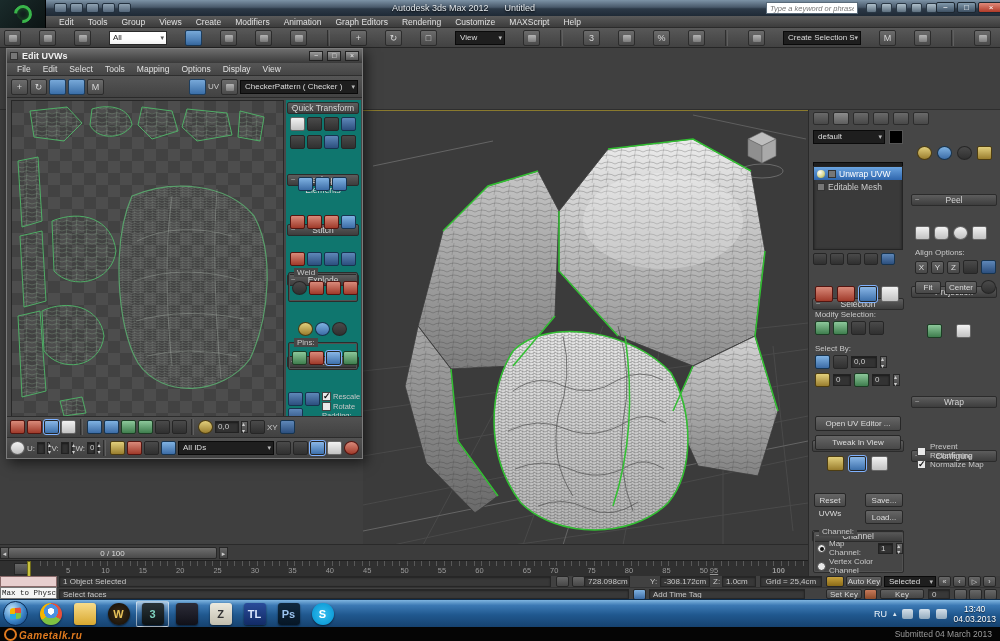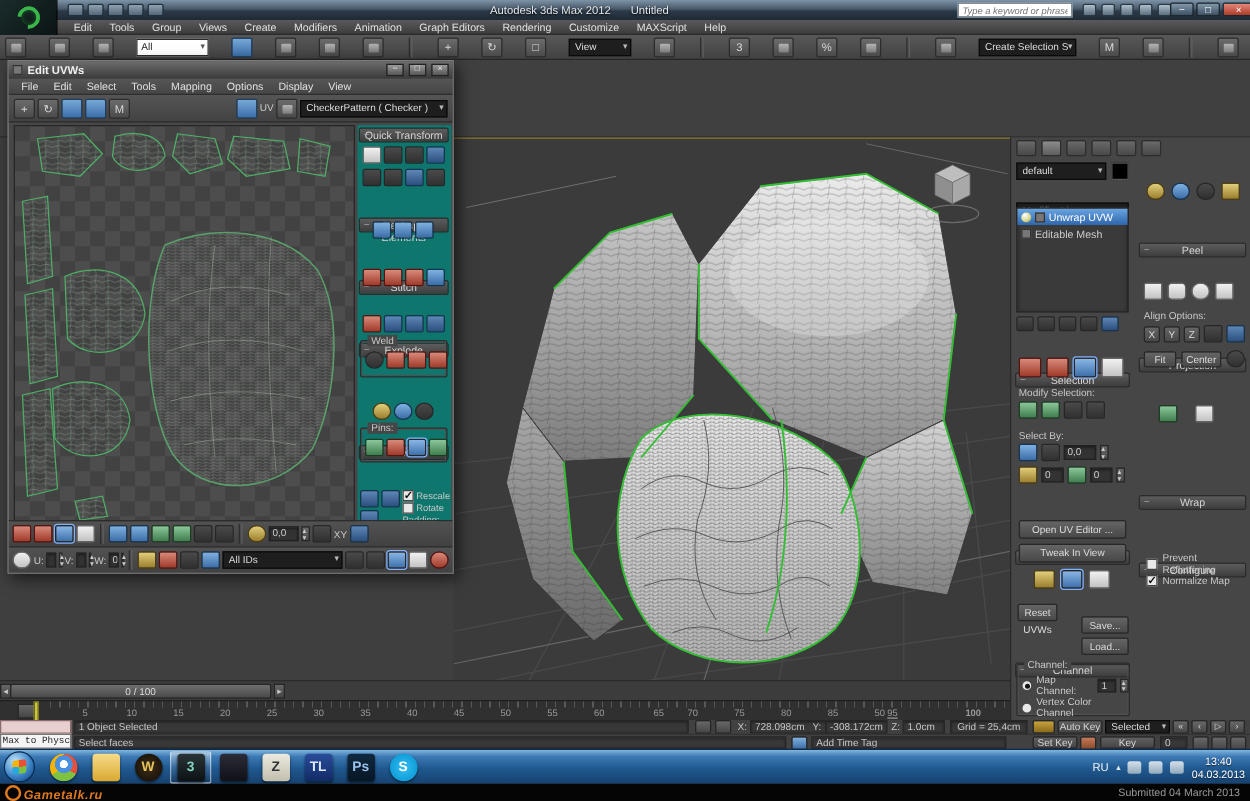--- a/index.html
+++ b/index.html
@@ -416,21 +416,21 @@
     <div class="hdr r" style="left:3px;top:290px;width:92px">Edit UVs</div>
     <div class="btn r" style="left:6px;top:306px;width:86px;height:15px;line-height:14px">Open UV Editor ...</div>
     <div class="btn r" style="left:6px;top:325px;width:86px;height:15px;line-height:14px">Tweak In View</div>
     <div class="crow" style="left:18px;top:346px;gap:5px">
       <div class="pi yl" style="width:17px;height:15px"></div>
       <div class="pi sel" style="width:17px;height:15px"></div>
       <div class="pi wh" style="width:17px;height:15px"></div>
     </div>
 
     <div class="hdr r" style="left:3px;top:368px;width:92px">Channel</div>
-    <div class="btn r" style="left:5px;top:373px;width:32px;height:14px;line-height:13px">Reset UVWs</div>
+    <div class="btn r" style="left:5px;top:383px;width:32px;height:14px;line-height:13px">Reset UVWs</div>
     <div class="btn r" style="left:56px;top:383px;width:38px;height:14px;line-height:13px">Save...</div>
     <div class="btn r" style="left:56px;top:400px;width:38px;height:14px;line-height:13px">Load...</div>
     <div class="grp" style="left:4px;top:421px;width:91px;height:42px">
       <span class="glab">Channel:</span>
       <div class="crow" style="left:3px;top:7px;gap:3px">
         <span class="rb on"></span>
         <span class="lbl">Map Channel:</span>
         <span class="fld" style="width:16px;height:11px">1</span>
         <span class="spin" style="height:11px"></span>
       </div>
@@ -713,21 +713,21 @@
         <span class="tick-num" style="left: 706px; text-decoration: underline;">95</span>
         <span class="tick-num" style="left: 770.6px; font-weight: bold;">100</span>
       </div>
   </div>
 
   <div id="statusrow1" class="r">
     <div class="sfield" style="left:59px;top:0;width:492px;height:11px">1 Object Selected</div>
     <div class="nicon" style="left:556px;top:0"></div>
     <div class="nicon" style="left:572px;top:0"></div>
     <span class="lbl r" style="left:590px;top:1px">X:</span>
-    <div class="sfield" style="left:600px;top:0;width:64px;height:11px">728.098cm</div>
+    <div class="sfield" style="left:584px;top:0;width:46px;height:11px">728.098cm</div>
     <span class="lbl r" style="left:650px;top:1px">Y:</span>
     <div class="sfield" style="left:660px;top:0;width:50px;height:11px">-308.172cm</div>
     <span class="lbl r" style="left:713px;top:1px">Z:</span>
     <div class="sfield" style="left:722px;top:0;width:34px;height:11px">1.0cm</div>
     <div class="sfield" style="left:760px;top:0;width:62px;height:11px;text-align:center">Grid = 25,4cm</div>
     <div class="nicon" style="left:826px;top:0;width:18px;background:linear-gradient(#c8a23c,#8a6a18)"></div>
     <div class="sbtn" style="left:846px;top:0;width:36px;height:11px;line-height:10px">Auto Key</div>
     <div class="ddd r" style="left:884px;top:0;width:52px;height:11px;line-height:9px">Selected</div>
     <div class="nicon" style="left:938px;top:0">«</div>
     <div class="nicon" style="left:953px;top:0">‹</div>

